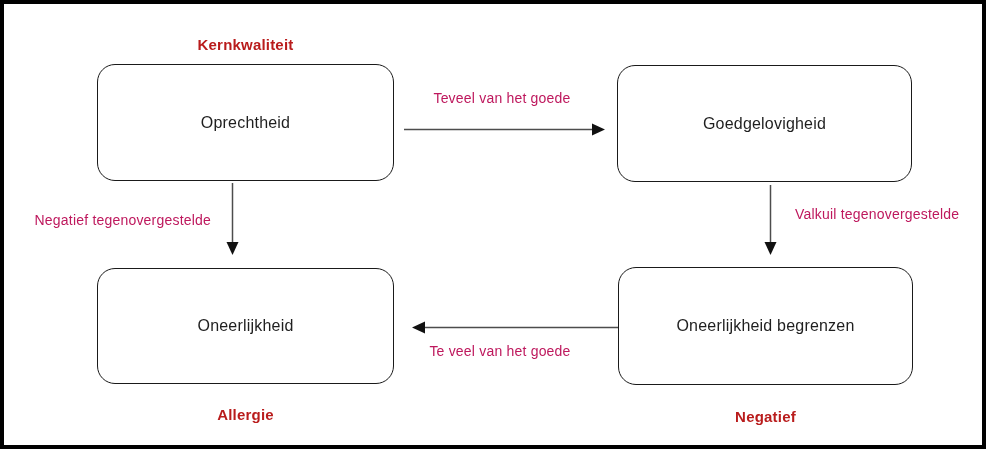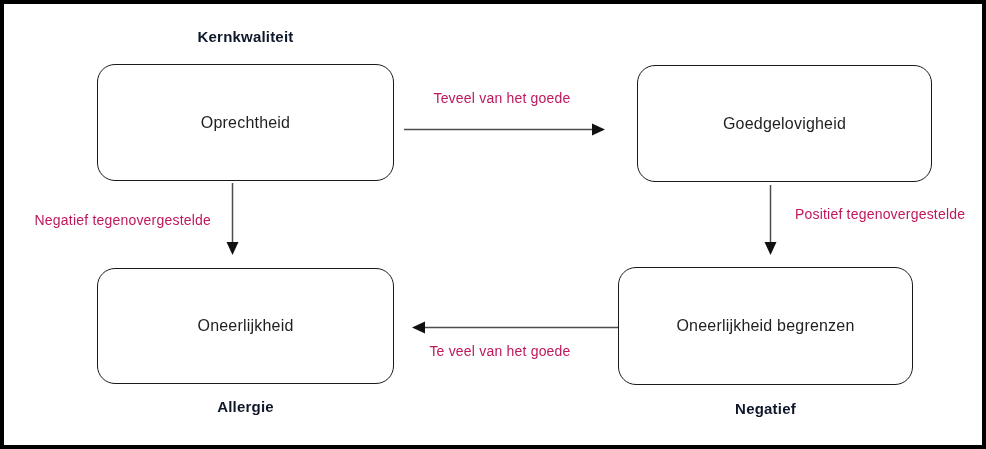--- a/index.html
+++ b/index.html
@@ -24,31 +24,32 @@
     border-radius: 18px;
     background: #ffffff;
     display: flex;
     align-items: center;
     justify-content: center;
     font-size: 16px;
     color: #1f1f1f;
     letter-spacing: 0.2px;
   }
   .box-kernkwaliteit { left: 93px;  top: 60px;  width: 297px; height: 117px; }
-  .box-valkuil       { left: 613px; top: 61px;  width: 295px; height: 117px; margin-left: 20px; }
+  .box-valkuil       { left: 613px; top: 61px;  width: 295px; height: 117px; }
   .box-allergie      { left: 93px;  top: 264px; width: 297px; height: 116px; }
   .box-uitdaging     { left: 614px; top: 263px; width: 295px; height: 118px; }
 
   .quadrant-heading {
     position: absolute;
     font-size: 15px;
     font-weight: bold;
-    color: #0f172a;
+    color: #b91c1c;
     text-align: center;
     letter-spacing: 0.2px;
+    margin-top: 8px;
   }
   .hd-kernkwaliteit { left: 93px;  top: 24px;  width: 297px; }
   .hd-valkuil       { left: 613px; top: 26px;  width: 295px; }
   .hd-allergie      { left: 93px;  top: 394px; width: 297px; }
   .hd-uitdaging     { left: 614px; top: 396px; width: 295px; }
 
   .edge-label {
     position: absolute;
     font-size: 14px;
     color: #be185d;
@@ -106,17 +107,17 @@
       <polygon points="421,317.5 408,323.5 421,329.5" fill="#111111"></polygon>
     </g>
 
     <g>
       <line x1="228.5" y1="179" x2="228.5" y2="238" stroke="#4d4d4d" stroke-width="1.5"></line>
       <polygon points="222.5,238 234.5,238 228.5,251" fill="#111111"></polygon>
     </g>
   </svg>
 
   <div class="edge-label lbl-top">Teveel van het goede</div>
-  <div class="edge-label lbl-right">Positief tegenovergestelde</div>
+  <div class="edge-label lbl-right">Valkuil tegenovergestelde</div>
   <div class="edge-label lbl-bottom">Te veel van het goede</div>
   <div class="edge-label lbl-left">Negatief tegenovergestelde</div>
 
 </div>
 
 </body></html>

